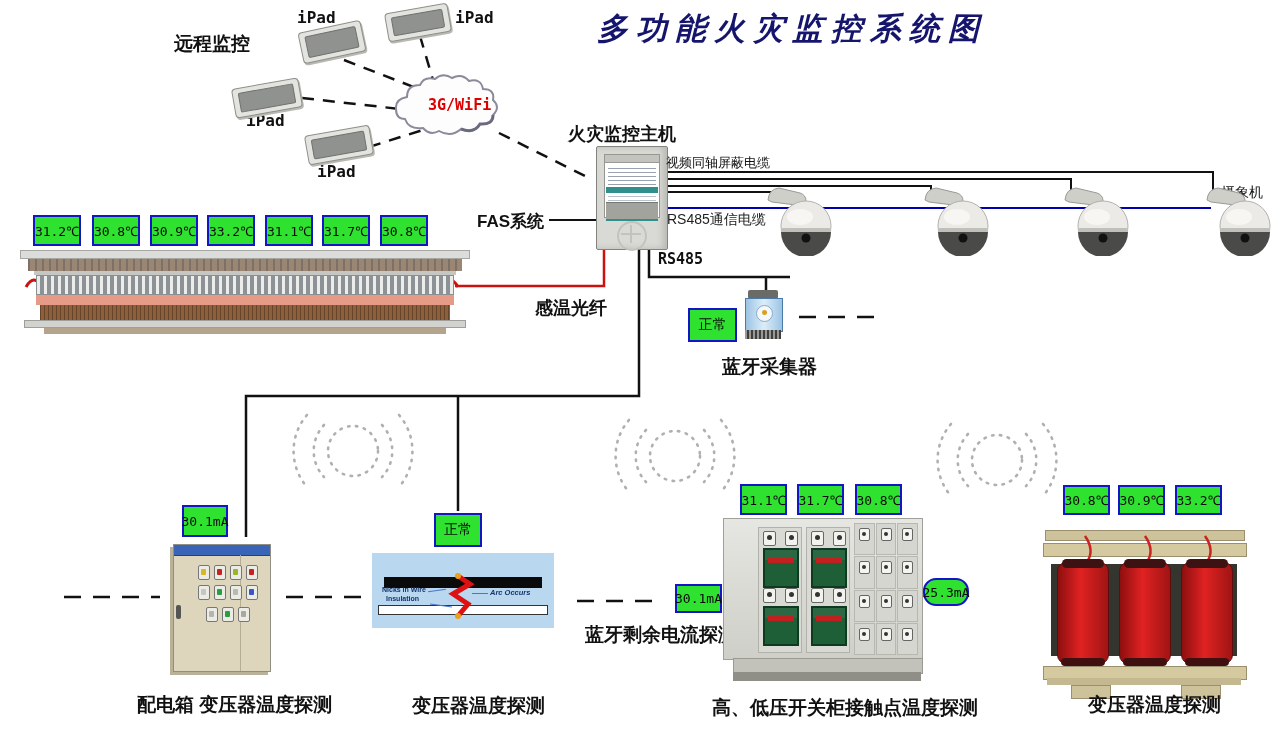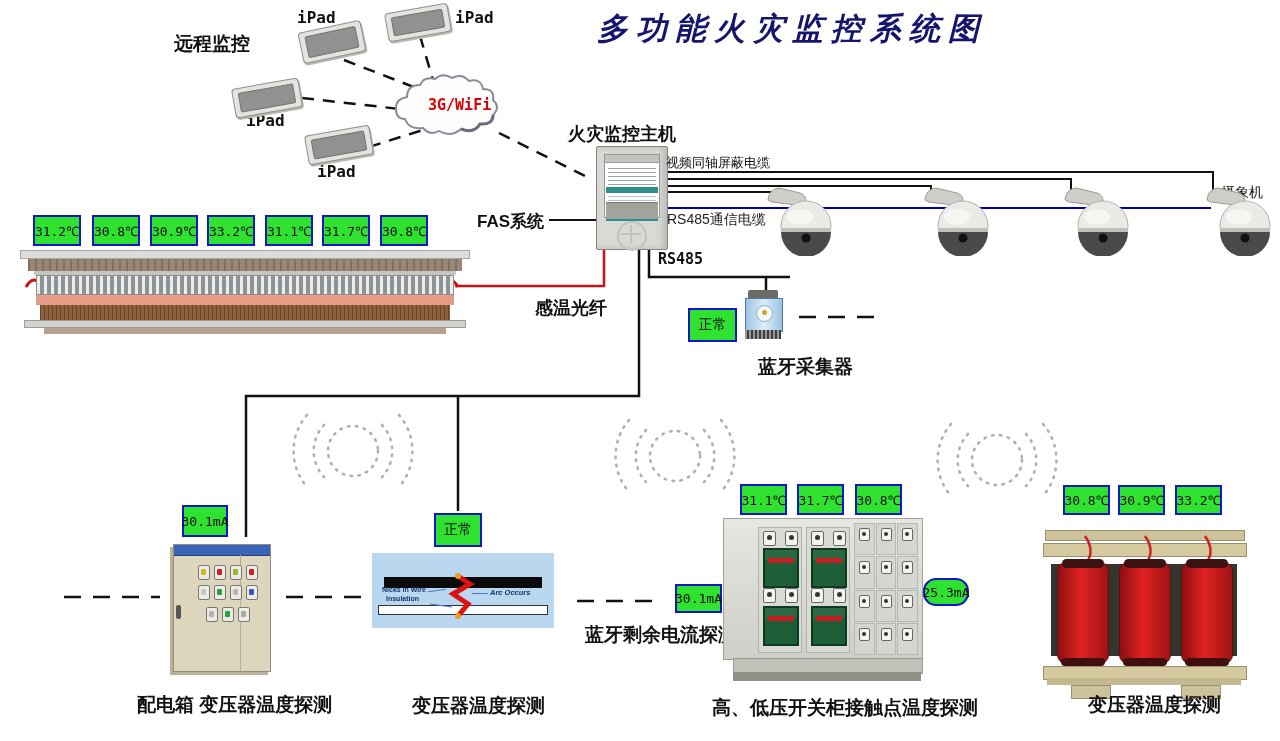--- a/index.html
+++ b/index.html
@@ -291,21 +291,21 @@
   </div>
 
   <div class="gbox" style="left:688px;top:308px;width:49px;height:34px;font-family:'Liberation Sans',sans-serif;font-size:14px;">正常</div>
   <div class="btcol">
     <div class="cap"></div>
       <div class="body">
         <div class="ring"></div>
       </div>
       <div class="teeth"></div>
   </div>
-  <div class="lbl" style="left:722px;top:354px;font-size:19px;margin-left:36px;">蓝牙采集器</div>
+  <div class="lbl" style="left:722px;top:354px;font-size:19px;">蓝牙采集器</div>
 
   <div class="gbox" style="left:182px;top:505px;width:46px;height:32px;">30.1mA</div>
   <div class="distbox">
     <div class="top"></div>
       <div class="split"></div>
       <div class="handle"></div>
     <div id="dist-lights">
         <div class="light" style="left: 24px; top: 20px;">
           <i style="background:#d8b822"></i>
         </div>

